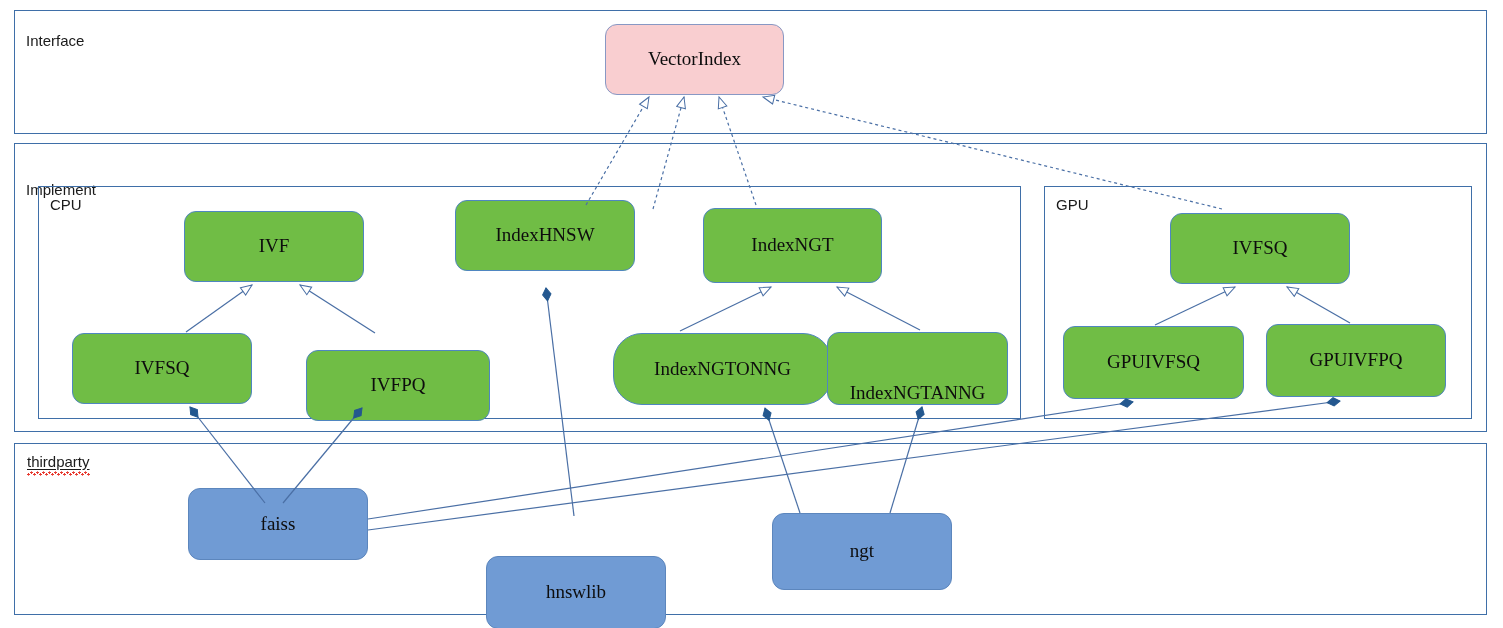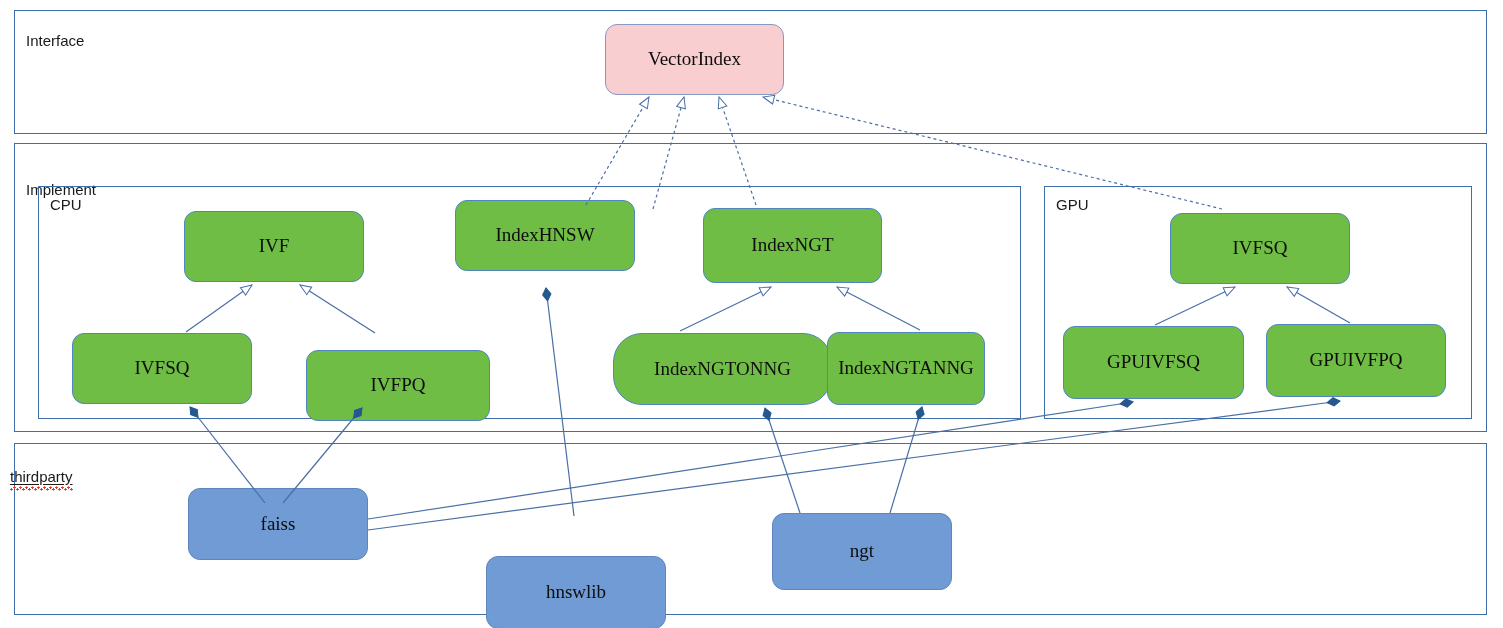--- a/index.html
+++ b/index.html
@@ -92,21 +92,21 @@
   <div id="packages">
       <div class="pkg" style="left: 14px; top: 10px; width: 1473px; height: 124px;"></div>
       <div class="pkg-label" style="left: 26px; top: 33px;">Interface</div>
       <div class="pkg" style="left: 14px; top: 143px; width: 1473px; height: 289px;"></div>
       <div class="pkg-label" style="left: 26px; top: 154px; margin-top: 28px;">Implement</div>
       <div class="pkg" style="left: 38px; top: 186px; width: 983px; height: 233px;"></div>
       <div class="pkg-label" style="left: 50px; top: 197px;">CPU</div>
       <div class="pkg" style="left: 1044px; top: 186px; width: 428px; height: 233px;"></div>
       <div class="pkg-label" style="left: 1056px; top: 197px;">GPU</div>
       <div class="pkg" style="left: 14px; top: 443px; width: 1473px; height: 172px;"></div>
-      <div class="pkg-label spell" style="left: 10px; top: 454px; margin-top: 15px;">thirdparty<span class="squiggle"></span></div>
+      <div class="pkg-label spell" style="left: 27px; top: 454px;">thirdparty<span class="squiggle"></span></div>
     </div>
 
   <div id="nodes">
       <div class="node iface" style="left: 605px; top: 24px; width: 179px; height: 71px;">
         <span>VectorIndex</span>
       </div>
       <div class="node impl" style="left: 184px; top: 211px; width: 180px; height: 71px;">
         <span>IVF</span>
       </div>
       <div class="node impl" style="left: 455px; top: 200px; width: 180px; height: 71px;">
@@ -120,21 +120,21 @@
       </div>
       <div class="node impl" style="left: 72px; top: 333px; width: 180px; height: 71px;">
         <span>IVFSQ</span>
       </div>
       <div class="node impl" style="left: 291px; top: 350px; width: 184px; height: 71px; margin-left: 15px;">
         <span>IVFPQ</span>
       </div>
       <div class="node impl" style="left: 613px; top: 333px; width: 219px; height: 72px; border-radius: 29px;">
         <span>IndexNGTONNG</span>
       </div>
-      <div class="node impl" style="left: 827px; top: 332px; width: 158px; height: 73px;">
+      <div class="node impl" style="left: 827px; top: 332px; width: 181px; height: 73px; align-items: flex-end;">
         <span>IndexNGTANNG</span>
       </div>
       <div class="node impl" style="left: 1063px; top: 326px; width: 181px; height: 73px;">
         <span>GPUIVFSQ</span>
       </div>
       <div class="node impl" style="left: 1266px; top: 324px; width: 180px; height: 73px;">
         <span>GPUIVFPQ</span>
       </div>
       <div class="node party" style="left: 188px; top: 488px; width: 180px; height: 72px;">
         <span>faiss</span>

